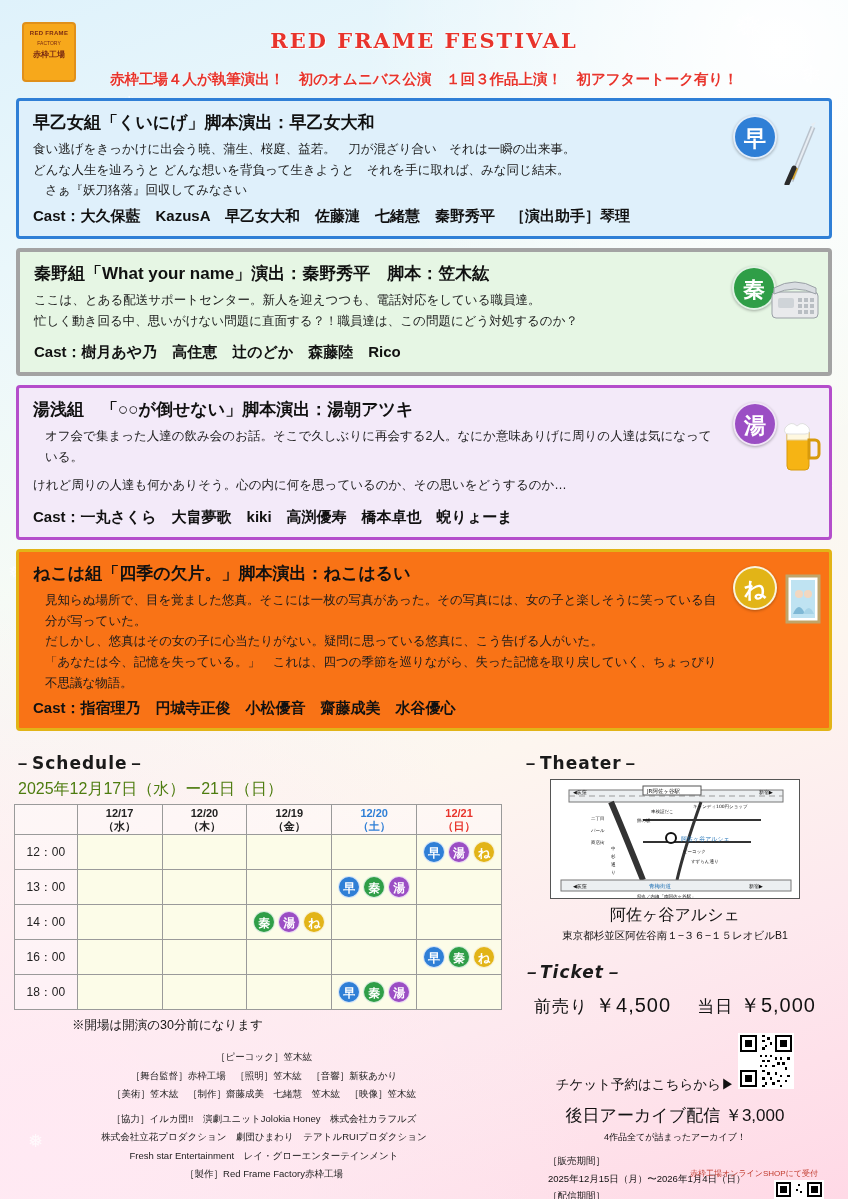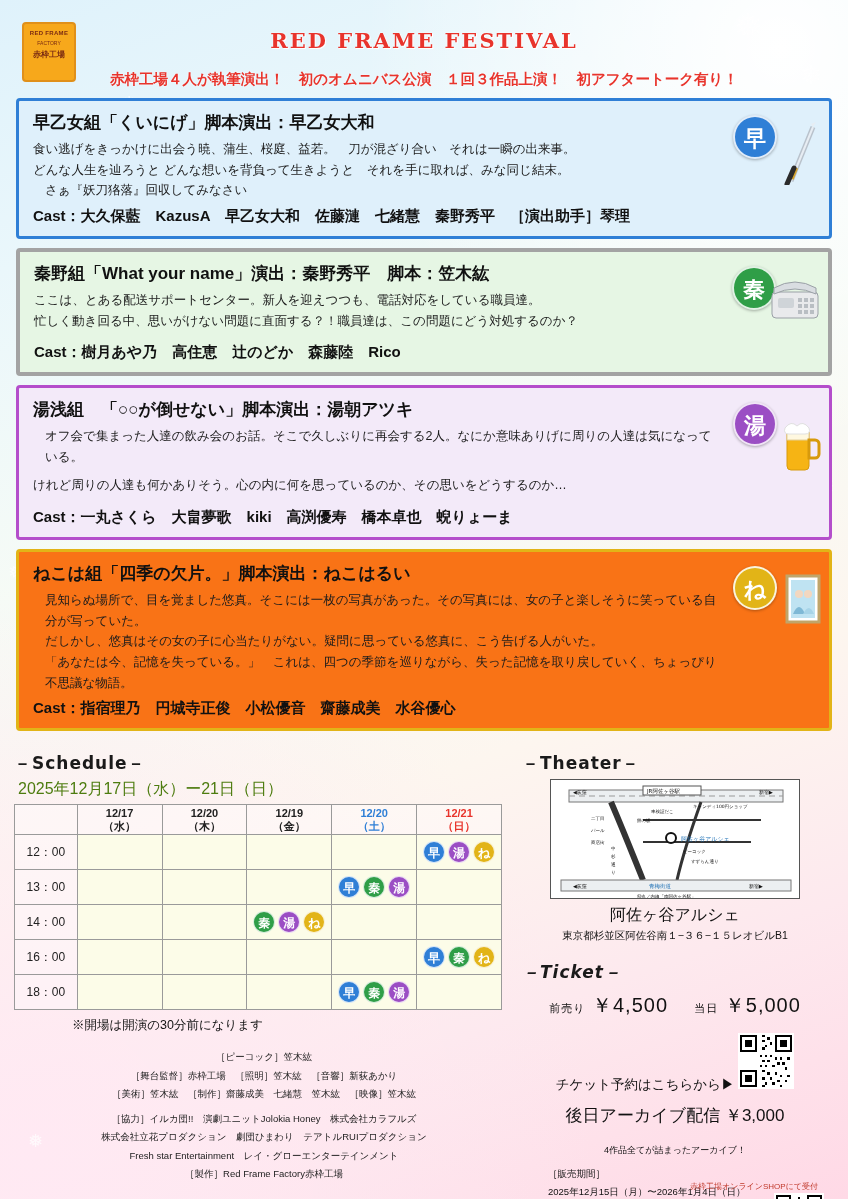--- a/index.html
+++ b/index.html
@@ -96,26 +96,26 @@
   .credits { margin-top:14px; text-align:center; font-size:9.5px; color:#222; line-height:1.95; }
   
   .map {
     width:250px; height:120px; margin:2px auto 0; background:#fff;
     border:1px solid #555; position:relative; overflow:hidden;
   }
   .map svg { display:block; }
   .theater-name { text-align:center; font-size:16px; color:#111; margin-top:6px; }
   .theater-addr { text-align:center; font-size:10.5px; color:#111; margin-top:3px; }
   .ticket-row { text-align:center; font-size:20px; color:#111; margin-top:8px; letter-spacing:1px; }
-  .ticket-row .lbl { font-size:11px; }
+  .ticket-row .lbl { font-size:17px; }
   .resv { text-align:center; font-size:13.5px; color:#111; margin-top:14px; }
   .qr { background:#fff; padding:2px; display:inline-block; }
   .qr svg { display:block; }
   .archive-title { text-align:center; font-size:17px; color:#111; margin-top:10px; }
-  .archive-sub { text-align:center; font-size:9px; color:#111; margin-top:17px; }
+  .archive-sub { text-align:center; font-size:9px; color:#111; margin-top:4px; }
   .period { font-size:9.5px; color:#111; margin-top:8px; line-height:1.85; padding-left:26px; }
   .shop-note { position:absolute; right:10px; font-size:8px; color:#c0392b; }
 </style>
 </head>
 <body>
 
 <div class="snow" style="left:734px; top:6px; font-size:34px;">❅</div>
 <div class="snow" style="left:800px; top:60px; font-size:26px;">❅</div>
 <div class="snow" style="left:120px; top:92px; font-size:22px;">❅</div>
 <div class="snow" style="left:470px; top:100px; font-size:18px;">❅</div>

